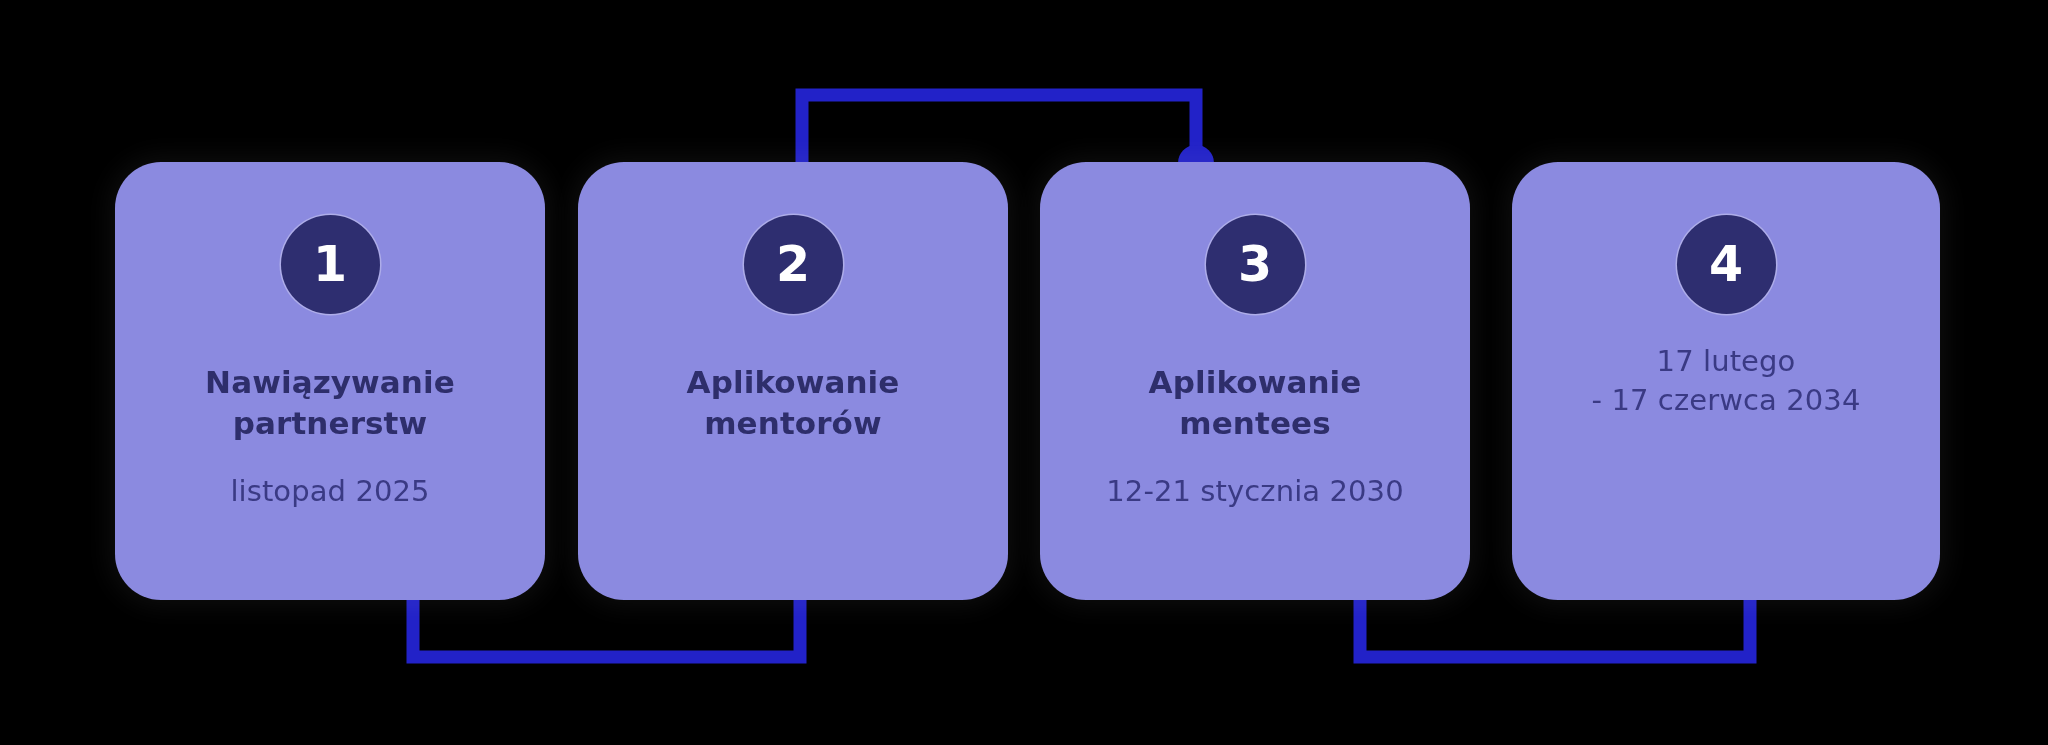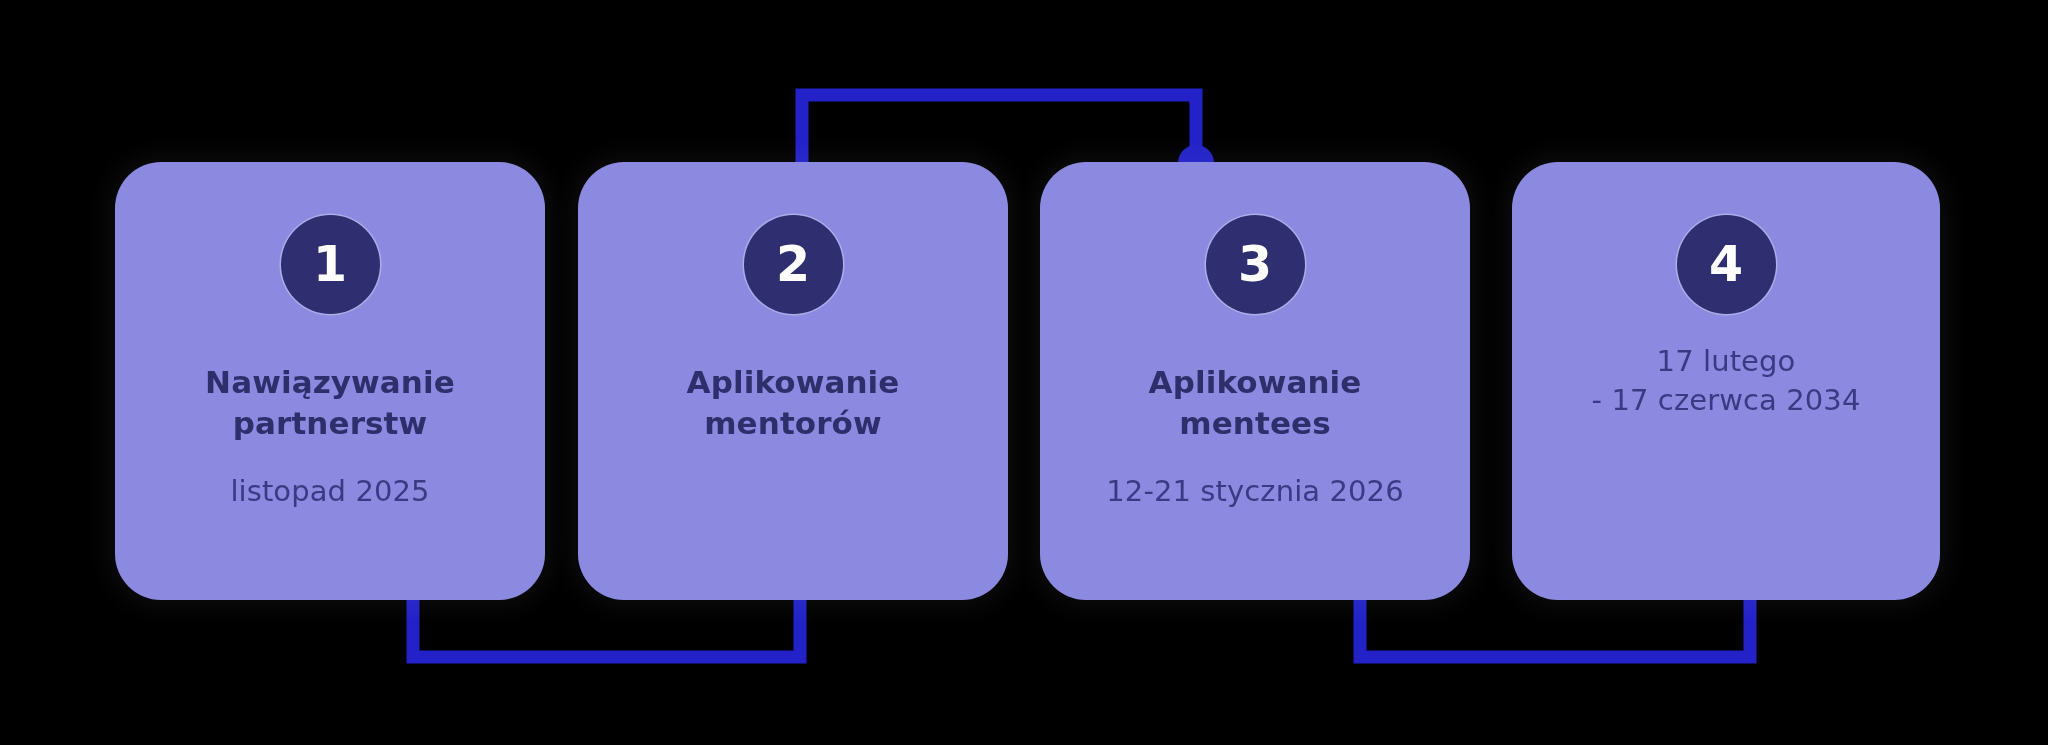--- a/index.html
+++ b/index.html
@@ -114,21 +114,21 @@
   <div class="card c2">
     <div class="step-badge">2</div>
     <div class="card-title">Aplikowanie
 mentorów</div>
   </div>
 
   <div class="card c3">
     <div class="step-badge">3</div>
     <div class="card-title">Aplikowanie
 mentees</div>
-    <div class="card-date">12-21 stycznia 2026</div>
+    <div class="card-date">12-21 stycznia 2030</div>
   </div>
 
   <div class="card c4">
     <div class="step-badge">4</div>
     <div class="card-date">17 lutego
 - 17 czerwca 2034</div>
   </div>
 
 </div>
 

